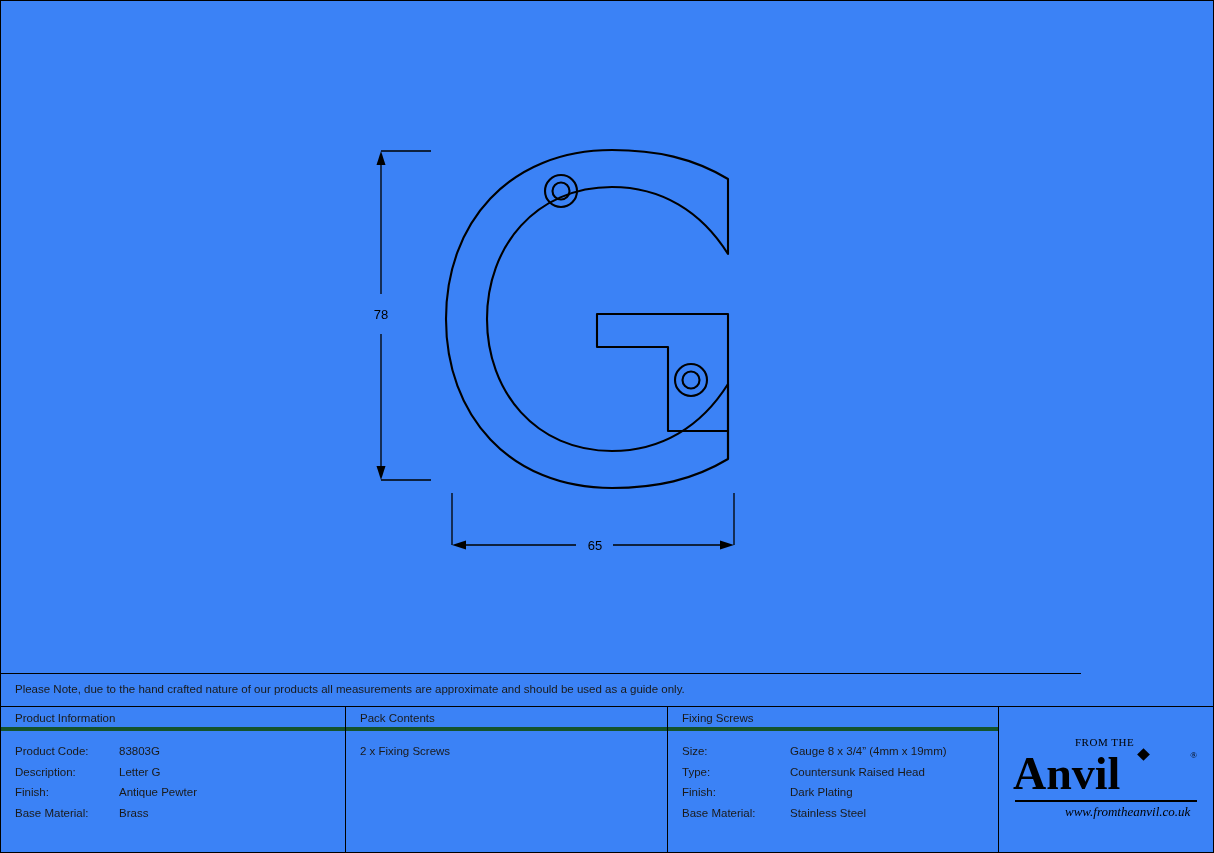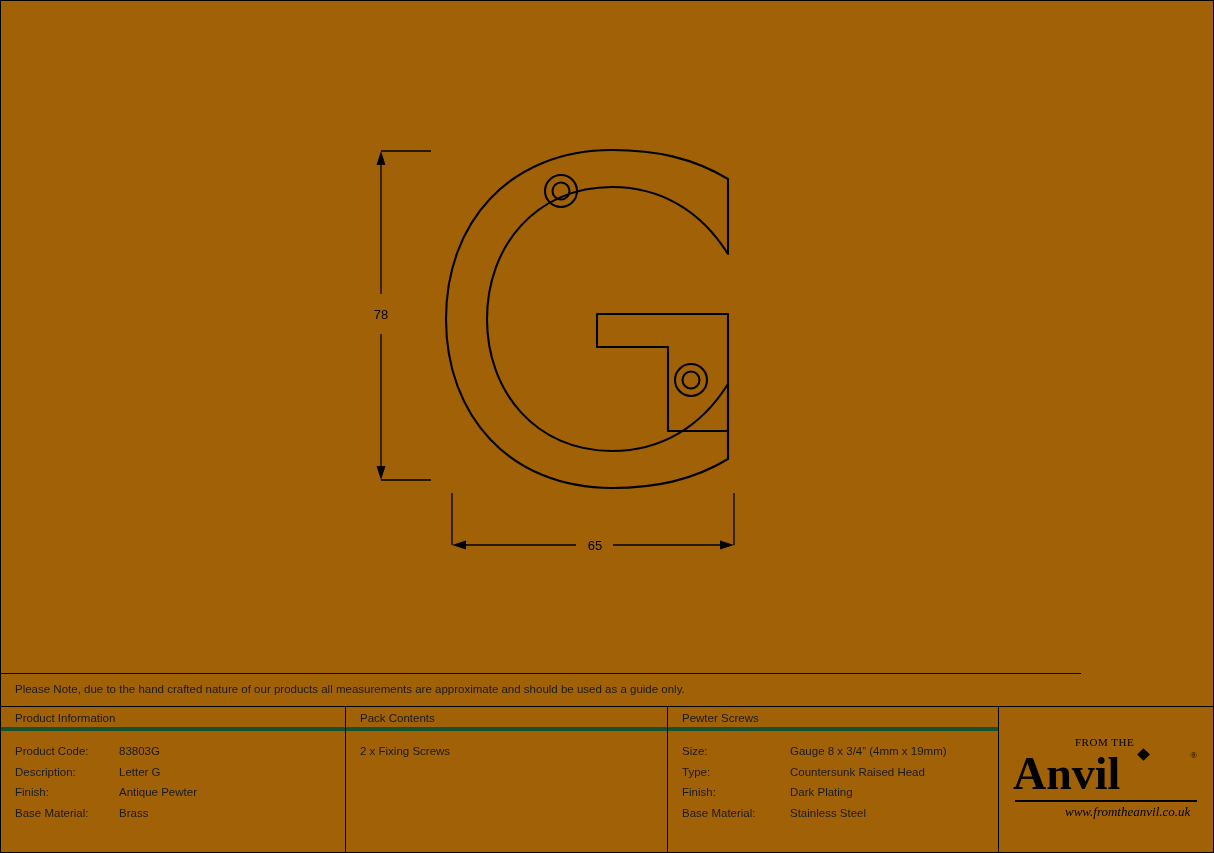--- a/index.html
+++ b/index.html
@@ -10,21 +10,21 @@
   body {
     font-family: "Liberation Sans", sans-serif;
     color: #000000;
   }
   #sheet {
     position: relative;
     width: 1214px;
     height: 853px;
     box-sizing: border-box;
     border: 1px solid #000000;
-    background: #a16207;
+    background: #3b82f6;
     overflow: hidden;
   }
 
   
   #drawing {
     position: absolute;
     left: 0;
     top: 0;
     width: 1212px;
     height: 672px;
@@ -265,21 +265,21 @@
     </div>
 
     <div class="col c2">
       <div class="col-header">Pack Contents</div>
       <div class="col-body">
         <div class="plain">2 x Fixing Screws</div>
       </div>
     </div>
 
     <div class="col c3">
-      <div class="col-header">Pewter Screws</div>
+      <div class="col-header">Fixing Screws</div>
       <div class="col-body">
         <div class="kv">
           <span class="k">Size:</span>
           <span class="v">Gauge 8 x 3/4” (4mm x 19mm)</span>
         </div>
         <div class="kv">
           <span class="k">Type:</span>
           <span class="v">Countersunk Raised Head</span>
         </div>
         <div class="kv">

